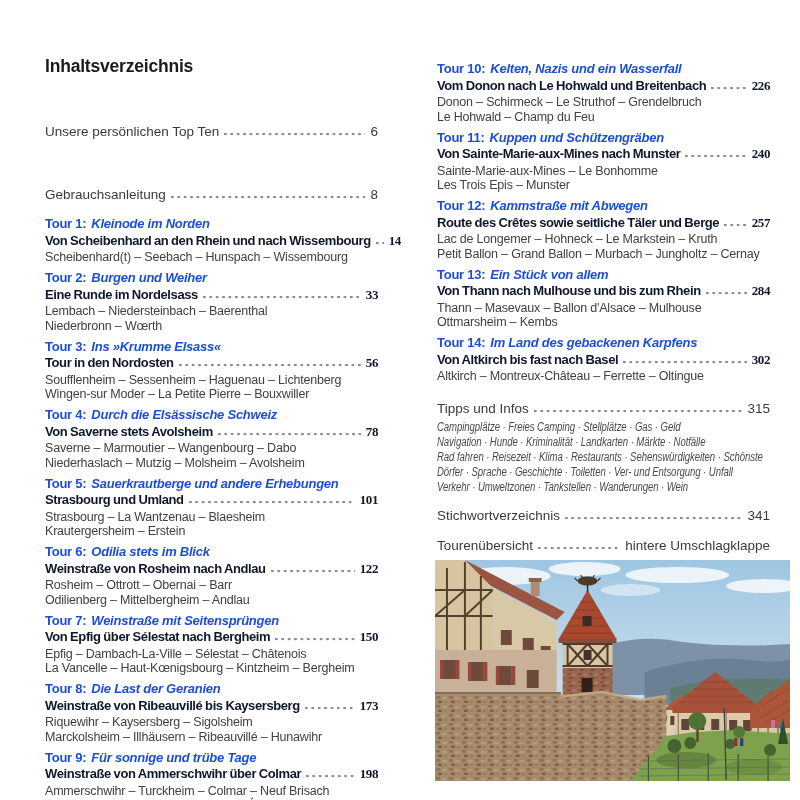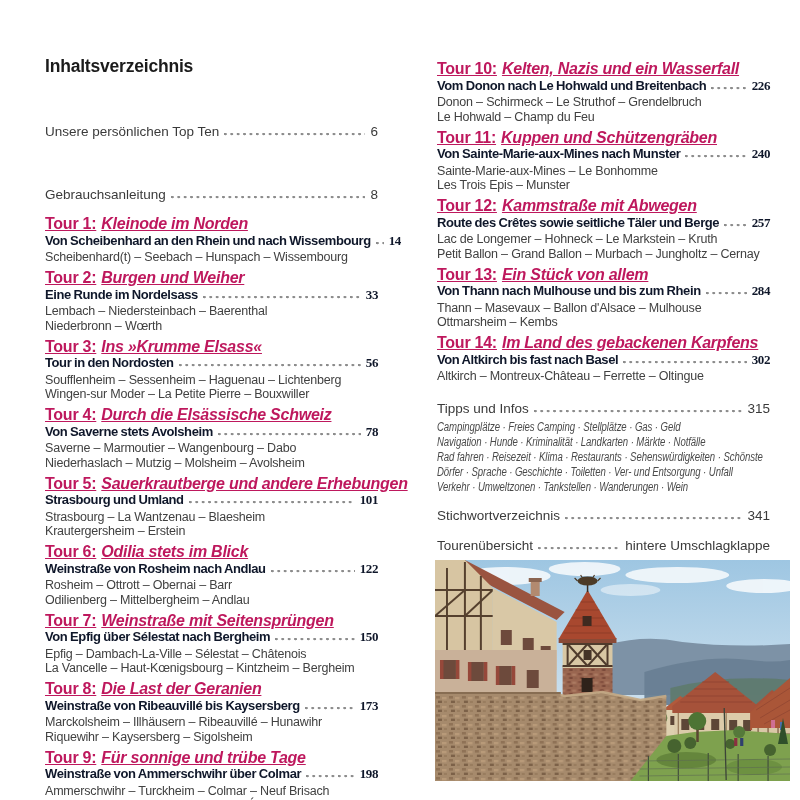--- a/index.html
+++ b/index.html
@@ -28,22 +28,22 @@
     background-image: radial-gradient(circle at 1.3px 2.1px, #8c8c8c 1.1px, rgba(140,140,140,0) 1.5px);
     background-size: 6.4px 4px;
     background-repeat: repeat-x;
     background-position: 0 100%;
   }
 
   .front-row { font-size: 13.5px; color: #3a3a3a; margin-bottom: 13px; line-height: 17px; margin-top: 46px; }
 
   .tour { margin-bottom: 5.5px; }
   .t-h1 {
-    font-size: 16px; font-weight: 700; color: #be185d;
-    line-height: 16.5px; letter-spacing: -0.25px; white-space: nowrap; text-decoration: underline;
+    font-size: 13px; font-weight: 700; color: #1d4ed8;
+    line-height: 16.5px; letter-spacing: -0.25px; white-space: nowrap;
   }
   .t-label { margin-right: 5px; }
   .t-sub { font-style: italic; }
   .t-h2 {
     font-size: 13px; font-weight: 700; color: #0f172a;
     line-height: 16.5px; letter-spacing: -0.4px; word-spacing: -0.5px;
   }
   .t-page { font-weight: 700; font-family: Liberation Serif, serif; }
   .t-routes { margin-top: 1px; }
   .t-route {
@@ -197,22 +197,22 @@
   <div class="tour">
     <div class="t-h1">
       <span class="t-label">Tour 8:</span><span class="t-sub">Die Last der Geranien</span>
     </div>
     <div class="row t-h2">
       <span class="t-title">Weinstraße von Ribeauvillé bis Kaysersberg</span>
       <span class="leader"></span>
       <span class="t-page">173</span>
     </div>
     <div class="t-routes">
+          <div class="t-route">Riquewihr – Kaysersberg – Sigolsheim</div>
           <div class="t-route">Marckolsheim – Illhäusern – Ribeauvillé – Hunawihr</div>
-          <div class="t-route">Riquewihr – Kaysersberg – Sigolsheim</div>
         </div>
   </div>
 
   <div class="tour">
     <div class="t-h1">
       <span class="t-label">Tour 9:</span><span class="t-sub">Für sonnige und trübe Tage</span>
     </div>
     <div class="row t-h2">
       <span class="t-title">Weinstraße von Ammerschwihr über Colmar</span>
       <span class="leader"></span>

